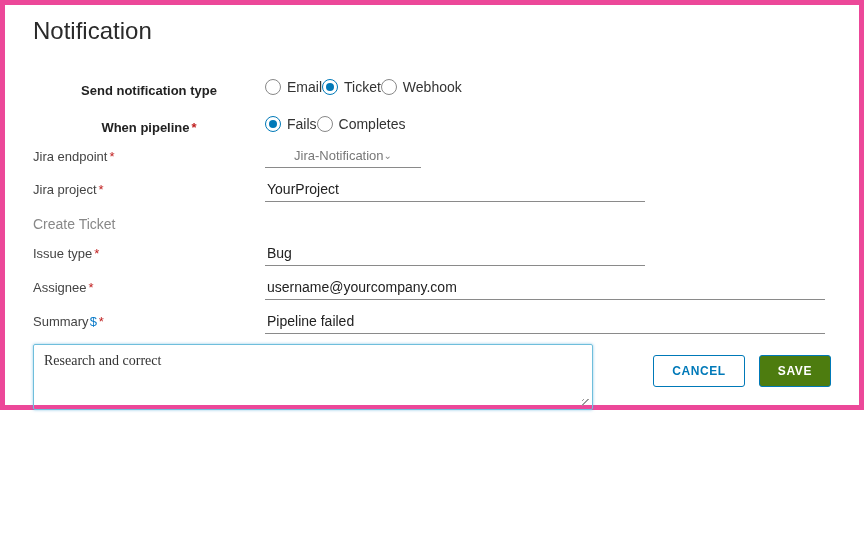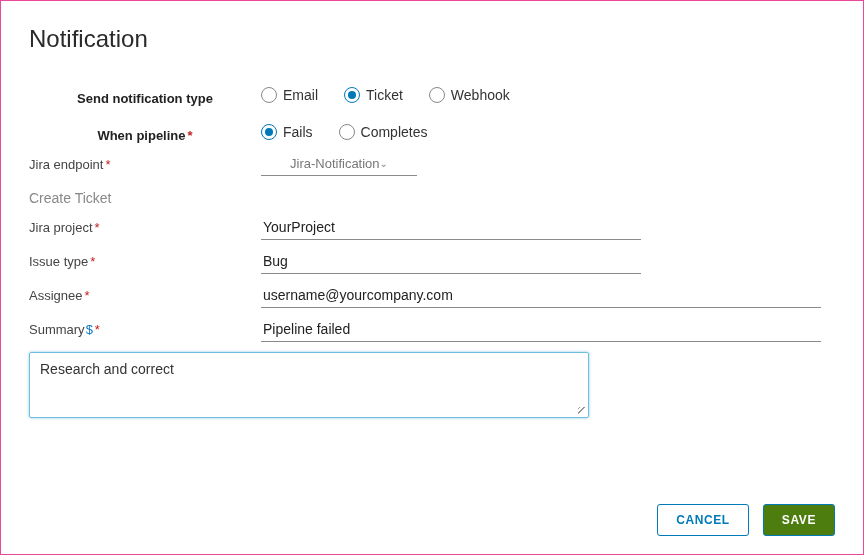--- a/index.html
+++ b/index.html
@@ -6,24 +6,24 @@
   html, body { margin: 0; padding: 0; }
   body {
     font-family: "Segoe UI", "Helvetica Neue", Arial, sans-serif;
     font-size: 13px;
     color: #333;
     background: #fff;
     width: 864px;
     height: 555px;
   }
   .panel {
-    border: 1px solid #ec4899;
+    border: 5px solid #ec4899;
     width: 864px;
-    height: 555px;
-    padding: 20px 28px 18px 28px;
+    height: 410px;
+    padding: 8px 28px 18px 28px;
     position: relative;
   }
   .title {
     font-size: 24px;
     font-weight: 400;
     color: #2a2a2a;
     margin: 4px 0 34px 0;
   }
   .form-row {
     display: flex;
@@ -37,21 +37,21 @@
     padding-top: 4px;
     font-size: 13px;
     color: #444;
   }
   .label-col.bold { font-weight: 600; color: #222; text-align: center; }
   .label-col.muted { color: #888; font-size: 14px; }
   .req { color: #c02020; margin-left: 2px; }
   .dollar { color: #0a7ac8; margin-left: 1px; }
   .field-col { flex: 1; }
 
-  .radio-group { display: flex; gap: 26px; align-items: center; }
+  .radio-group { display: flex; align-items: center; }
   .radio {
     display: inline-flex;
     align-items: center;
     gap: 6px;
     cursor: pointer;
     font-size: 14px;
     color: #333;
   }
   .radio .circle {
     width: 16px; height: 16px;
@@ -103,20 +103,21 @@
     width: 560px;
     height: 66px;
     border: 1px solid #6fbedc;
     box-shadow: 0 0 3px rgba(70,165,215,0.6);
     border-radius: 2px;
     padding: 8px 10px;
     font-size: 14px;
     color: #333;
     resize: both;
     position: relative;
+    font-family: Liberation Serif, serif;
   }
   .textarea::after {
     content: "";
     position: absolute;
     right: 2px; bottom: 2px;
     width: 8px; height: 8px;
     background:
       linear-gradient(135deg, transparent 4px, #999 4px, #999 5px, transparent 5px),
       linear-gradient(135deg, transparent 1px, #999 1px, #999 2px, transparent 2px);
   }
@@ -204,31 +205,31 @@
     </div>
     <div class="field-col">
       <div class="u-select">
         <span>Jira-Notification</span>
         <span class="chev">⌄</span>
       </div>
     </div>
   </div>
 
   <div class="form-row tight">
+    <div class="label-col">
+      <span>Jira project</span><span class="req">*</span>
+    </div>
+    <div class="field-col">
+      <input class="u-input" value="YourProject" style="">
+    </div>
+  </div>
+
+  <div class="form-row tight">
     <div class="label-col muted">Create Ticket</div>
     <div class="field-col"></div>
-  </div>
-
-  <div class="form-row tight">
-    <div class="label-col">
-      <span>Jira project</span><span class="req">*</span>
-    </div>
-    <div class="field-col">
-      <input class="u-input" value="YourProject" style="">
-    </div>
   </div>
 
   <div class="form-row tight">
     <div class="label-col">
       <span>Issue type</span><span class="req">*</span>
     </div>
     <div class="field-col">
       <input class="u-input" value="Bug" style="">
     </div>
   </div>

